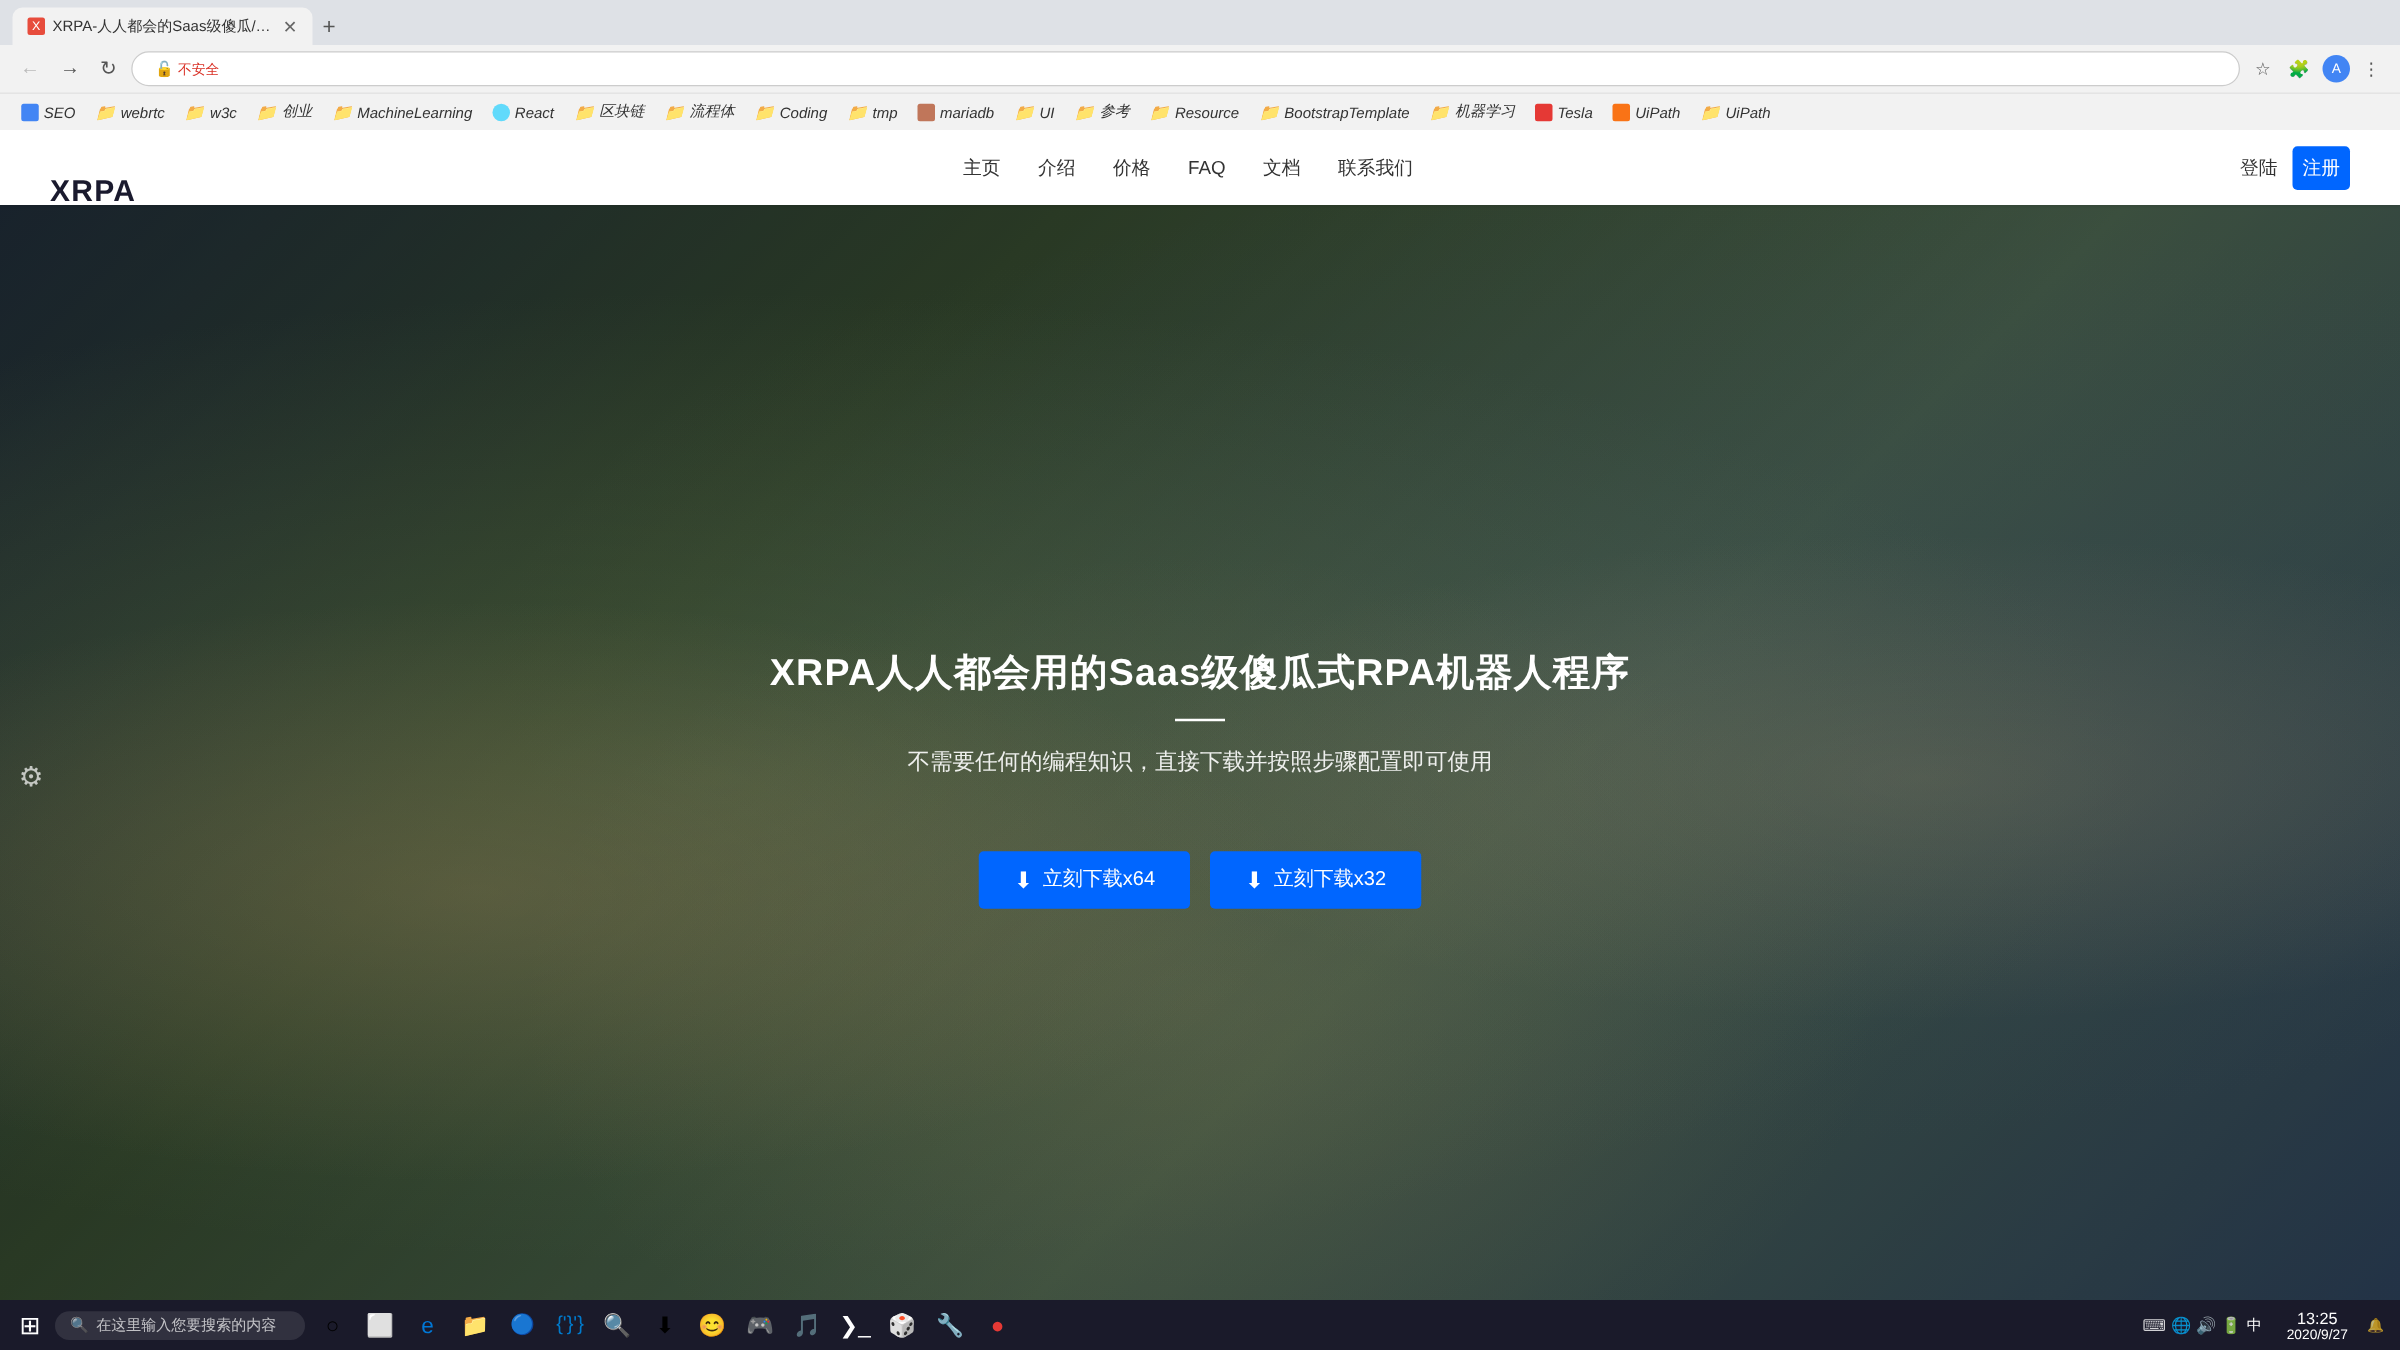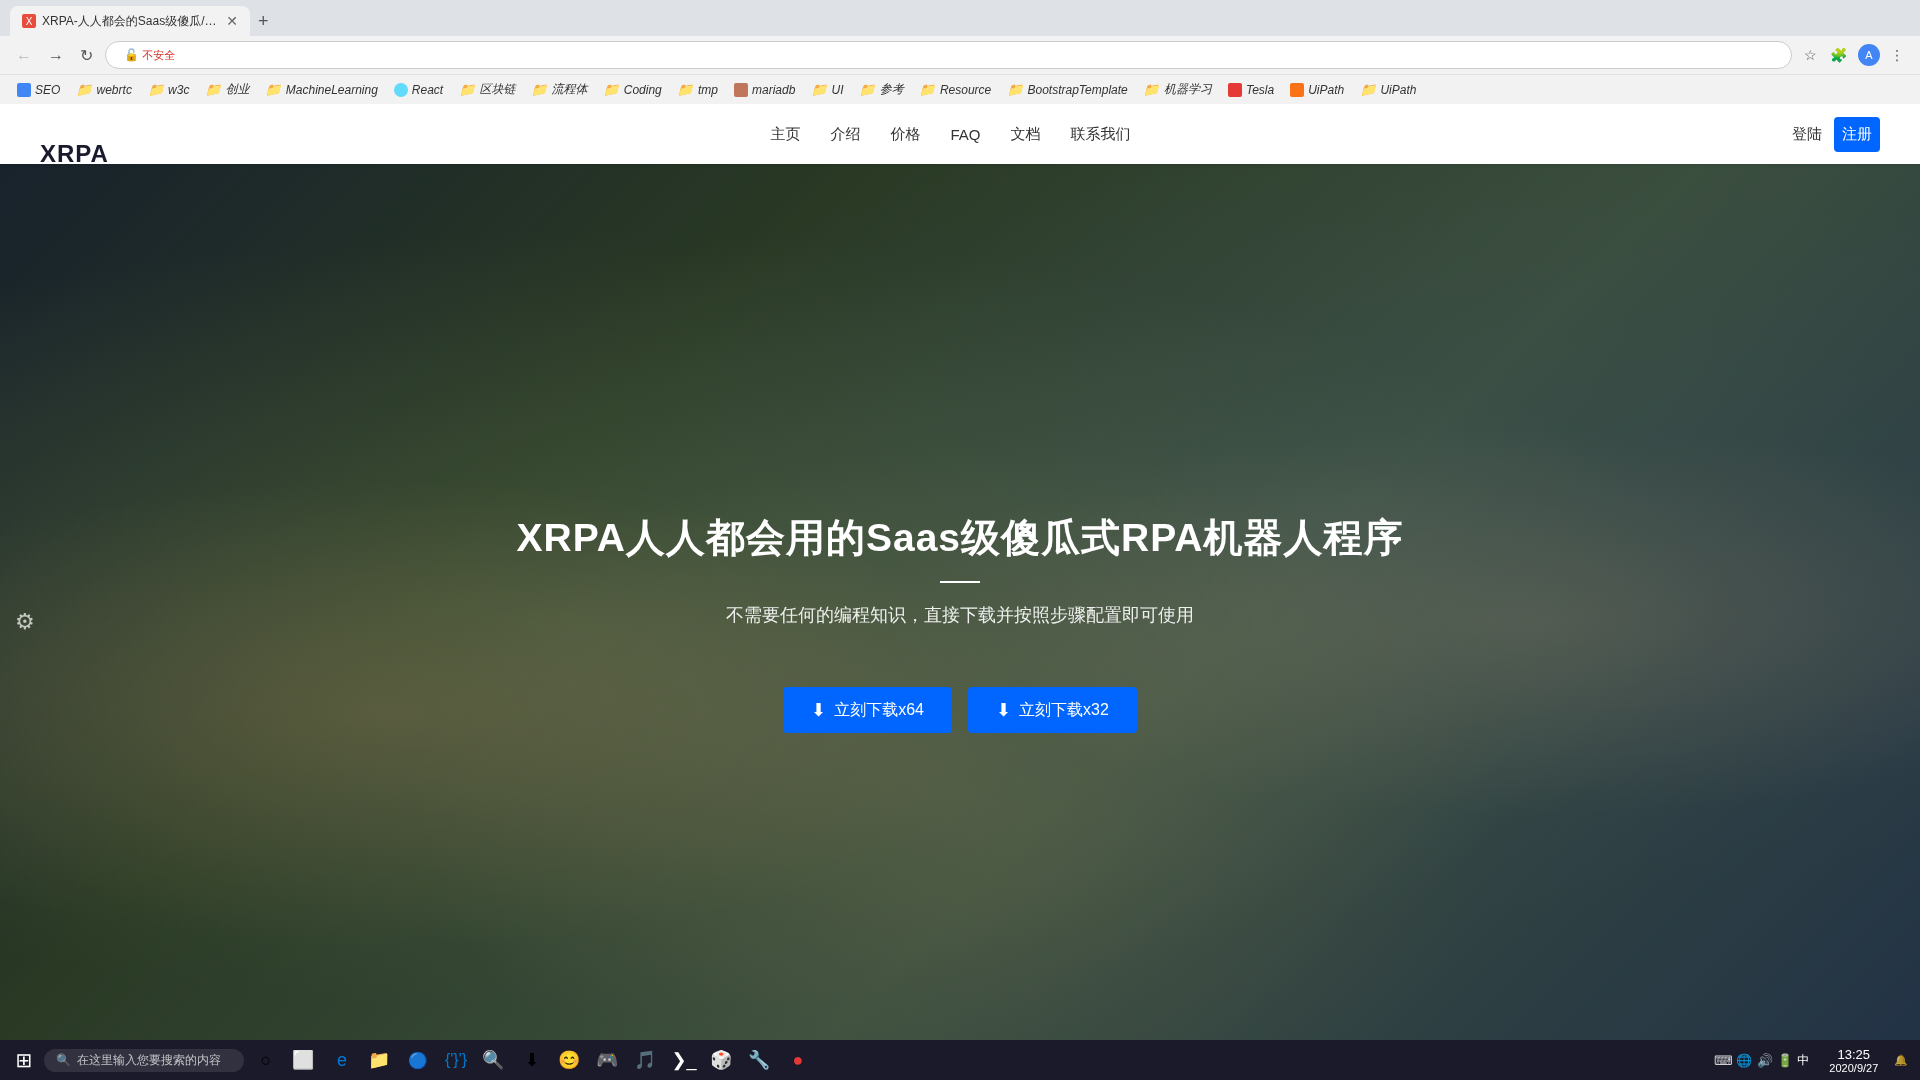--- a/index.html
+++ b/index.html
@@ -53,21 +53,21 @@
     .hero-scene::before {
       content: '';
       position: absolute;
       inset: 0;
       background: 
         radial-gradient(ellipse at 20% 60%, rgba(180,140,100,0.25) 0%, transparent 30%),
         radial-gradient(ellipse at 50% 70%, rgba(150,130,90,0.2) 0%, transparent 40%),
         radial-gradient(ellipse at 80% 50%, rgba(160,140,110,0.25) 0%, transparent 30%);
     }
     .hero-content { position: relative; z-index: 5; color: #fff; }
-    .hero-title { font-size: 39px; font-weight: bold; color: #fff; margin-bottom: 16px; letter-spacing: 1px; }
+    .hero-title { font-size: 30px; font-weight: bold; color: #fff; margin-bottom: 16px; letter-spacing: 1px; }
     .hero-divider { width: 40px; height: 2px; background: #fff; margin: 0 auto 20px; }
     .hero-subtitle { font-size: 18px; color: rgba(255,255,255,0.9); margin-bottom: 60px; }
     .hero-buttons { display: flex; gap: 16px; justify-content: center; }
     .dl-btn { display: flex; align-items: center; gap: 8px; background: #0066ff; color: #fff; border: none; border-radius: 4px; padding: 12px 28px; font-size: 16px; cursor: pointer; }
     .dl-icon { font-size: 18px; }
 
     
     .gear-sidebar { position: absolute; left: 15px; top: 50%; transform: translateY(-50%); z-index: 10; color: rgba(255,255,255,0.7); font-size: 22px; cursor: pointer; }
 
     

